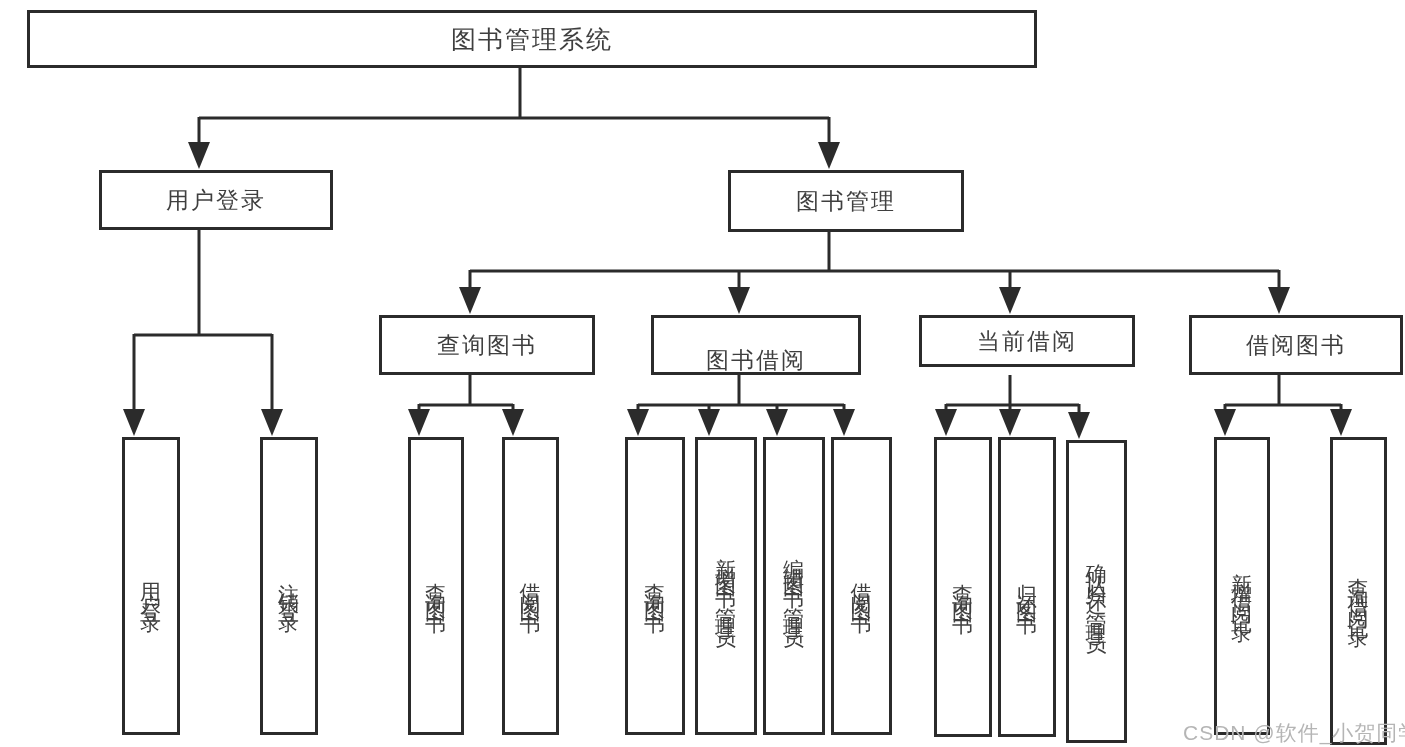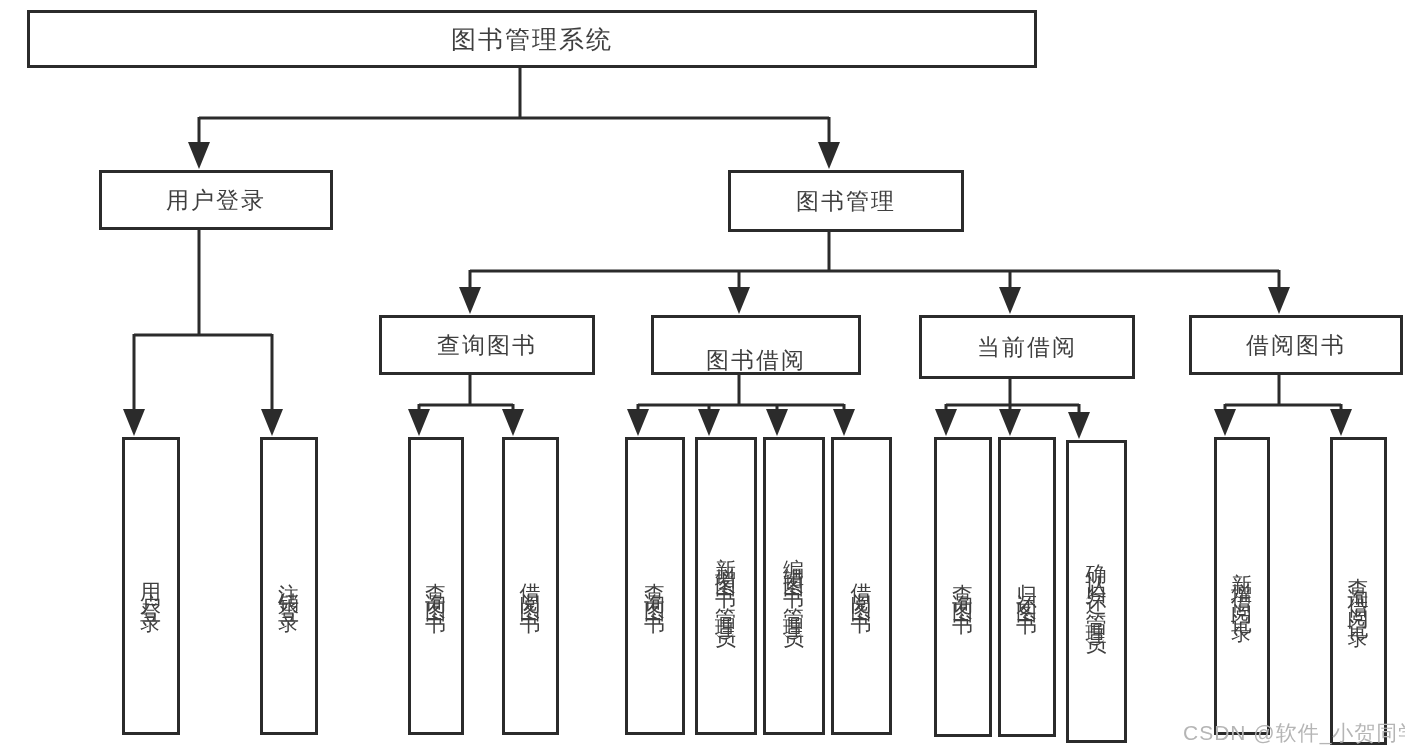--- a/index.html
+++ b/index.html
@@ -83,21 +83,21 @@
   <div class="box hbox" style="left:711px;top:170px;width:236px;height:62px;">
     <span class="lbl">图书管理</span>
   </div>
 
   <div class="box hbox" style="left:362px;top:315px;width:216px;height:60px;">
     <span class="lbl">查询图书</span>
   </div>
   <div class="box hbox" style="left:634px;top:315px;width:210px;height:60px;align-items:flex-end;">
     <span class="lbl">图书借阅</span>
   </div>
-  <div class="box hbox" style="left:902px;top:315px;width:216px;height:64px;align-items:center;">
+  <div class="box hbox" style="left:902px;top:315px;width:216px;height:52px;align-items:center;">
     <span class="lbl">当前借阅</span>
   </div>
   <div class="box hbox" style="left:1172px;top:315px;width:214px;height:60px;">
     <span class="lbl">借阅图书</span>
   </div>
 
   <div class="box vbox" style="left:105px;top:437px;width:58px;height:298px;">
     <span class="lbl">用户登录</span>
   </div>
   <div class="box vbox" style="left:243px;top:437px;width:58px;height:298px;">

